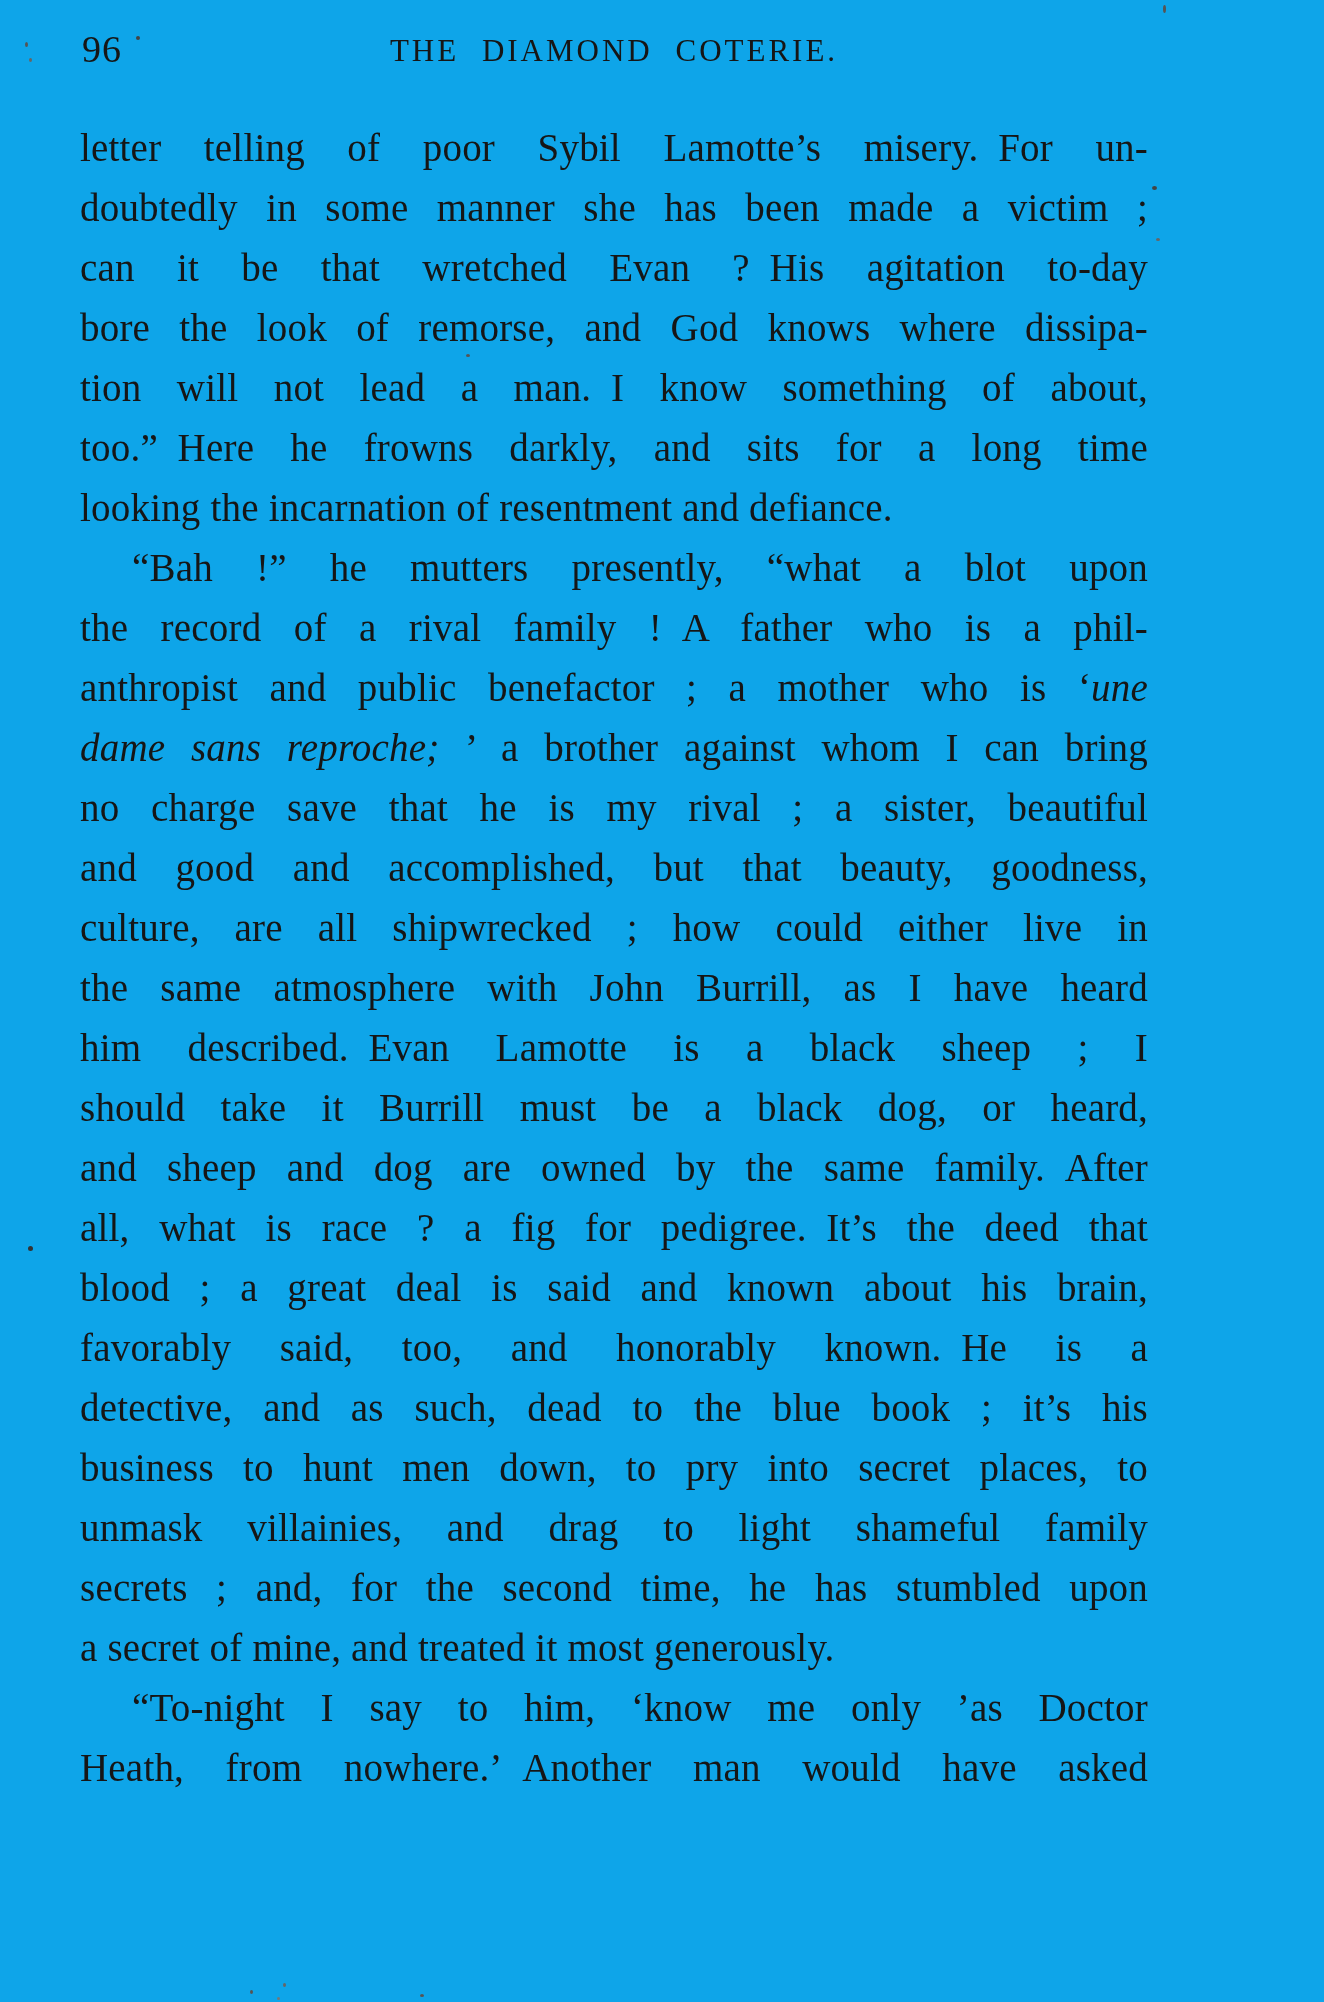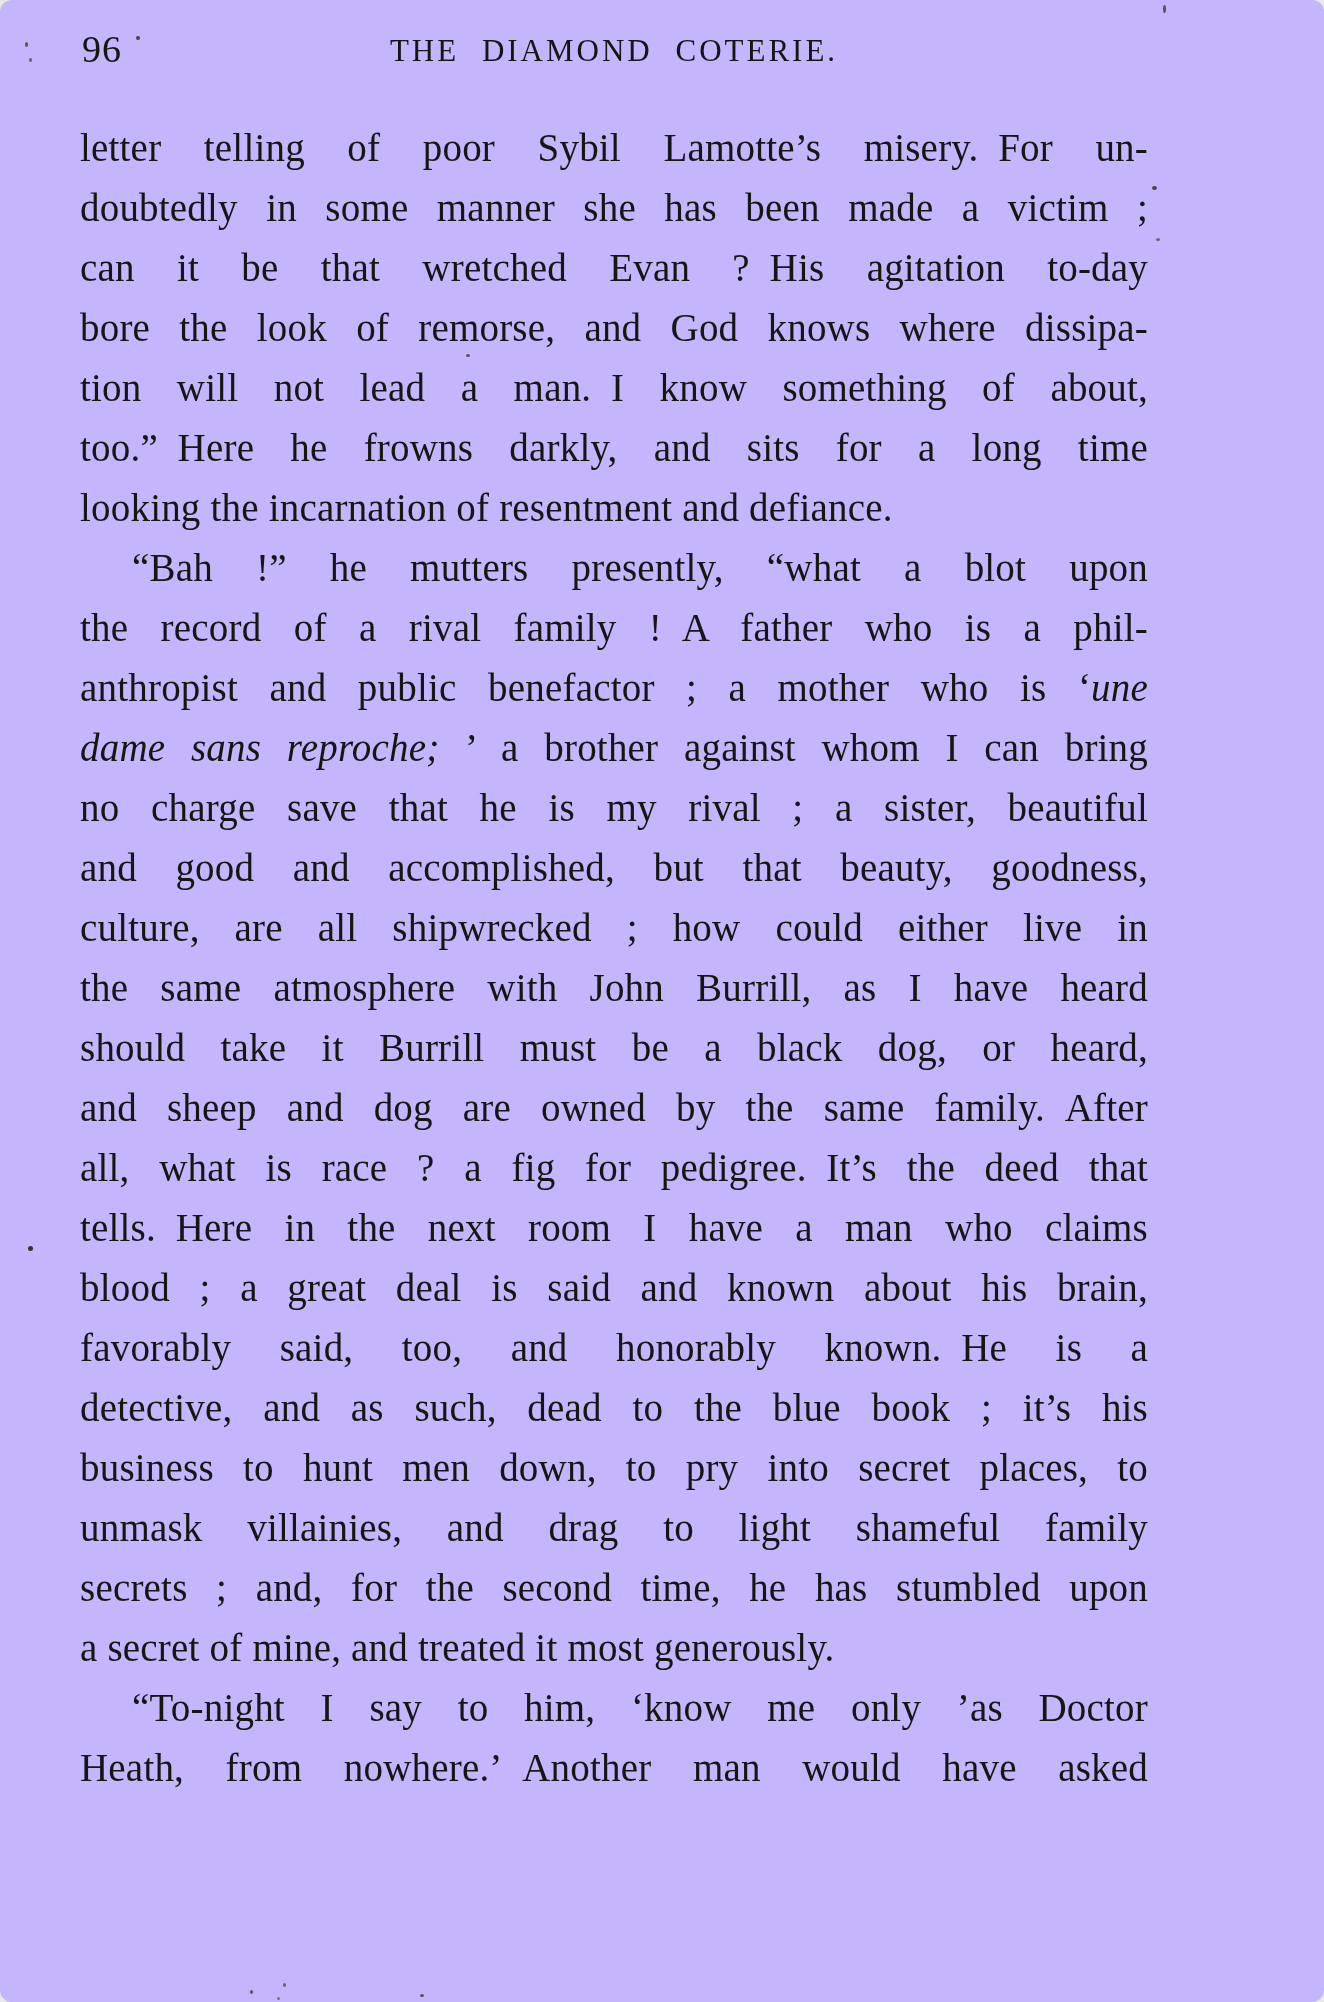--- a/index.html
+++ b/index.html
@@ -1,24 +1,23 @@
 <!DOCTYPE html>
 <html><head>
 <meta charset="utf-8">
 <style>
   html,body{margin:0;padding:0;background:#e8e8e6;}
   .page{
     position:relative;
     width:1324px;height:2002px;
-    background:#c4b5fd;
+    background:#0ea5e9;
     overflow:hidden;
     font-family:"Liberation Serif","DejaVu Serif",serif;
     color:#161616;
     margin:0 auto;
-    border-radius:12px;
   }
   .running-head{
     position:absolute;left:80px;top:28px;width:1068px;height:46px;
   }
   .pagenum{
     position:absolute;left:2px;top:0;
     font-size:38px;line-height:42px;
     letter-spacing:1px;
   }
   .title{
@@ -82,24 +81,24 @@
       <div class="line"><span>too.” Here he frowns darkly, and sits for a long time</span></div>
       <div class="line short"><span>looking the incarnation of resentment and defiance.</span></div>
       <div class="line indent"><span>“Bah !” he mutters presently, “what a blot upon</span></div>
       <div class="line"><span>the record of a rival family ! A father who is a phil-</span></div>
       <div class="line"><span>anthropist and public benefactor ; a mother who is ‘</span><span class="it">une</span></div>
       <div class="line"><span class="it">dame sans reproche;</span><span> ’ a brother against whom I can bring</span></div>
       <div class="line"><span>no charge save that he is my rival ; a sister, beautiful</span></div>
       <div class="line"><span>and good and accomplished, but that beauty, goodness,</span></div>
       <div class="line"><span>culture, are all shipwrecked ; how could either live in</span></div>
       <div class="line"><span>the same atmosphere with John Burrill, as I have heard</span></div>
+      <div class="line"><span>him described. Evan Lamotte is a black sheep ; I</span></div>
       <div class="line"><span>should take it Burrill must be a black dog, or heard,</span></div>
       <div class="line"><span>and sheep and dog are owned by the same family. After</span></div>
       <div class="line"><span>all, what is race ? a fig for pedigree. It’s the deed that</span></div>
-      <div class="line"><span>tells. Here in the next room I have a man who claims</span></div>
       <div class="line"><span>blood ; a great deal is said and known about his brain,</span></div>
       <div class="line"><span>favorably said, too, and honorably known. He is a</span></div>
       <div class="line"><span>detective, and as such, dead to the blue book ; it’s his</span></div>
       <div class="line"><span>business to hunt men down, to pry into secret places, to</span></div>
       <div class="line"><span>unmask villainies, and drag to light shameful family</span></div>
       <div class="line"><span>secrets ; and, for the second time, he has stumbled upon</span></div>
       <div class="line short"><span>a secret of mine, and treated it most generously.</span></div>
       <div class="line indent"><span>“To-night I say to him, ‘know me only ’as Doctor</span></div>
       <div class="line"><span>Heath, from nowhere.’ Another man would have asked</span></div>
     </main>

